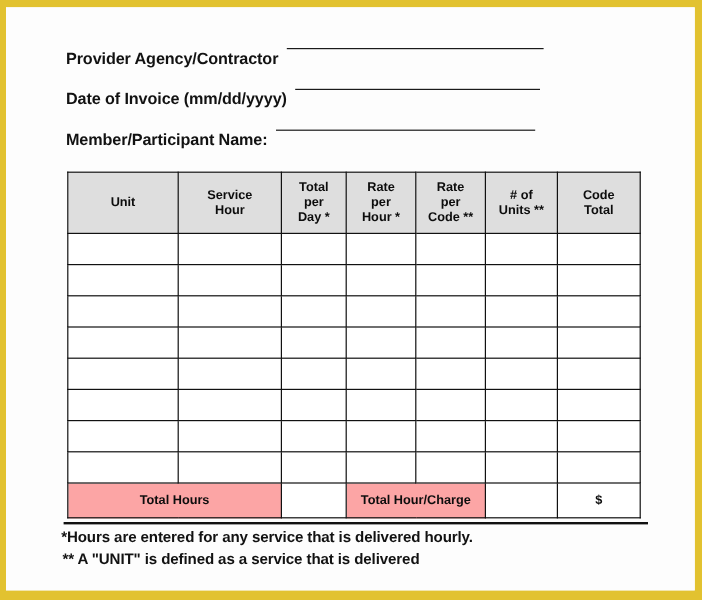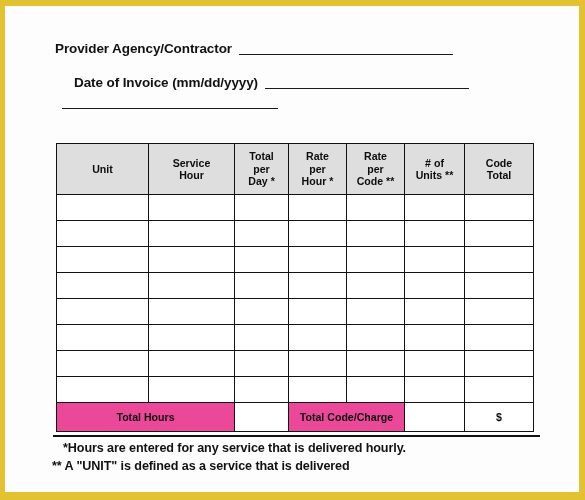--- a/index.html
+++ b/index.html
@@ -31,40 +31,40 @@
     top: 0;
     right: 0;
     bottom: 0;
     background: #fdfdfd;
   }
 
   
   .field {
     position: absolute;
     display: flex;
-    align-items: flex-end;
+    align-items: flex-start;
     white-space: nowrap;
   }
   .field-label {
     font-size: 13.5px;
     font-weight: bold;
     color: #121212;
     letter-spacing: -0.1px;
   }
   .field-rule {
     display: inline-block;
     border-bottom: 1.6px solid #1a1a1a;
     height: 0;
     margin-left: 7px;
     position: relative;
     top: -1px;
   }
   #field-provider { left: 50px; top: 35px; }
   #field-provider .field-rule { width: 214px; }
-  #field-date     { left: 50px; top: 69px; margin-left: 19px; }
+  #field-date     { left: 50px; top: 69px; }
   #field-date .field-rule { width: 204px; }
   #field-member   { left: 50px; top: 103px; }
   #field-member .field-rule { width: 216px; }
 
   
   #invoice-table {
     position: absolute;
     left: 51px;
     top: 137px;
     border-collapse: collapse;
@@ -89,21 +89,21 @@
     padding: 2px 1px;
   }
   #invoice-table tbody td.cell {
     height: 25px;
     background: #ffffff;
   }
   #invoice-table tfoot td {
     height: 28px;
   }
   td.shaded {
-    background: #ec4899;
+    background: #fca5a5;
     text-align: right;
     padding-right: 6px;
     font-size: 11px;
   }
   td.blank {
     background: #ffffff;
   }
   td.currency {
     background: #ffffff;
     text-align: left;
@@ -132,40 +132,41 @@
 
   
   .footnote {
     position: absolute;
     font-size: 12.6px;
     font-weight: bold;
     color: #121212;
     white-space: nowrap;
     letter-spacing: -0.1px;
   }
-  #footnote-1 { left: 58px; top: 435px; }
+  #footnote-1 { left: 46px; top: 435px; }
   #footnote-2 { left: 47px; top: 453px; }
 </style>
 </head>
 <body>
 
 <div id="page">
   <div class="sheet">
 
     <div class="field" id="field-provider">
       <span class="field-label">Provider Agency/Contractor</span>
       <span class="field-rule"></span>
     </div>
 
     <div class="field" id="field-date">
       <span class="field-label">Date of Invoice (mm/dd/yyyy)</span>
       <span class="field-rule"></span>
     </div>
 
     <div class="field" id="field-member">
+      <span class="field-label">Member/Participant Name:</span>
       <span class="field-rule"></span>
     </div>
 
     <table id="invoice-table">
       <colgroup>
         <col class="col-date">
         <col class="col-service">
         <col class="col-hours">
         <col class="col-ratehr">
         <col class="col-rateun">
@@ -277,21 +278,21 @@
             <td class="cell"></td>
             <td class="cell"></td>
             <td class="cell"></td>
             <td class="cell"></td>
           </tr>
         </tbody>
       <tfoot>
         <tr>
           <td class="shaded" colspan="2">Total Hours</td>
           <td class="blank"></td>
-          <td class="shaded" colspan="2">Total Code/Charge</td>
+          <td class="shaded" colspan="2">Total Hour/Charge</td>
           <td class="blank"></td>
           <td class="currency">$</td>
         </tr>
       </tfoot>
     </table>
 
     <div id="footnote-divider"></div>
 
     <div class="footnote" id="footnote-1">*Hours are entered for any service that is delivered hourly.</div>
     <div class="footnote" id="footnote-2">** A "UNIT" is defined as a service that is delivered</div>

